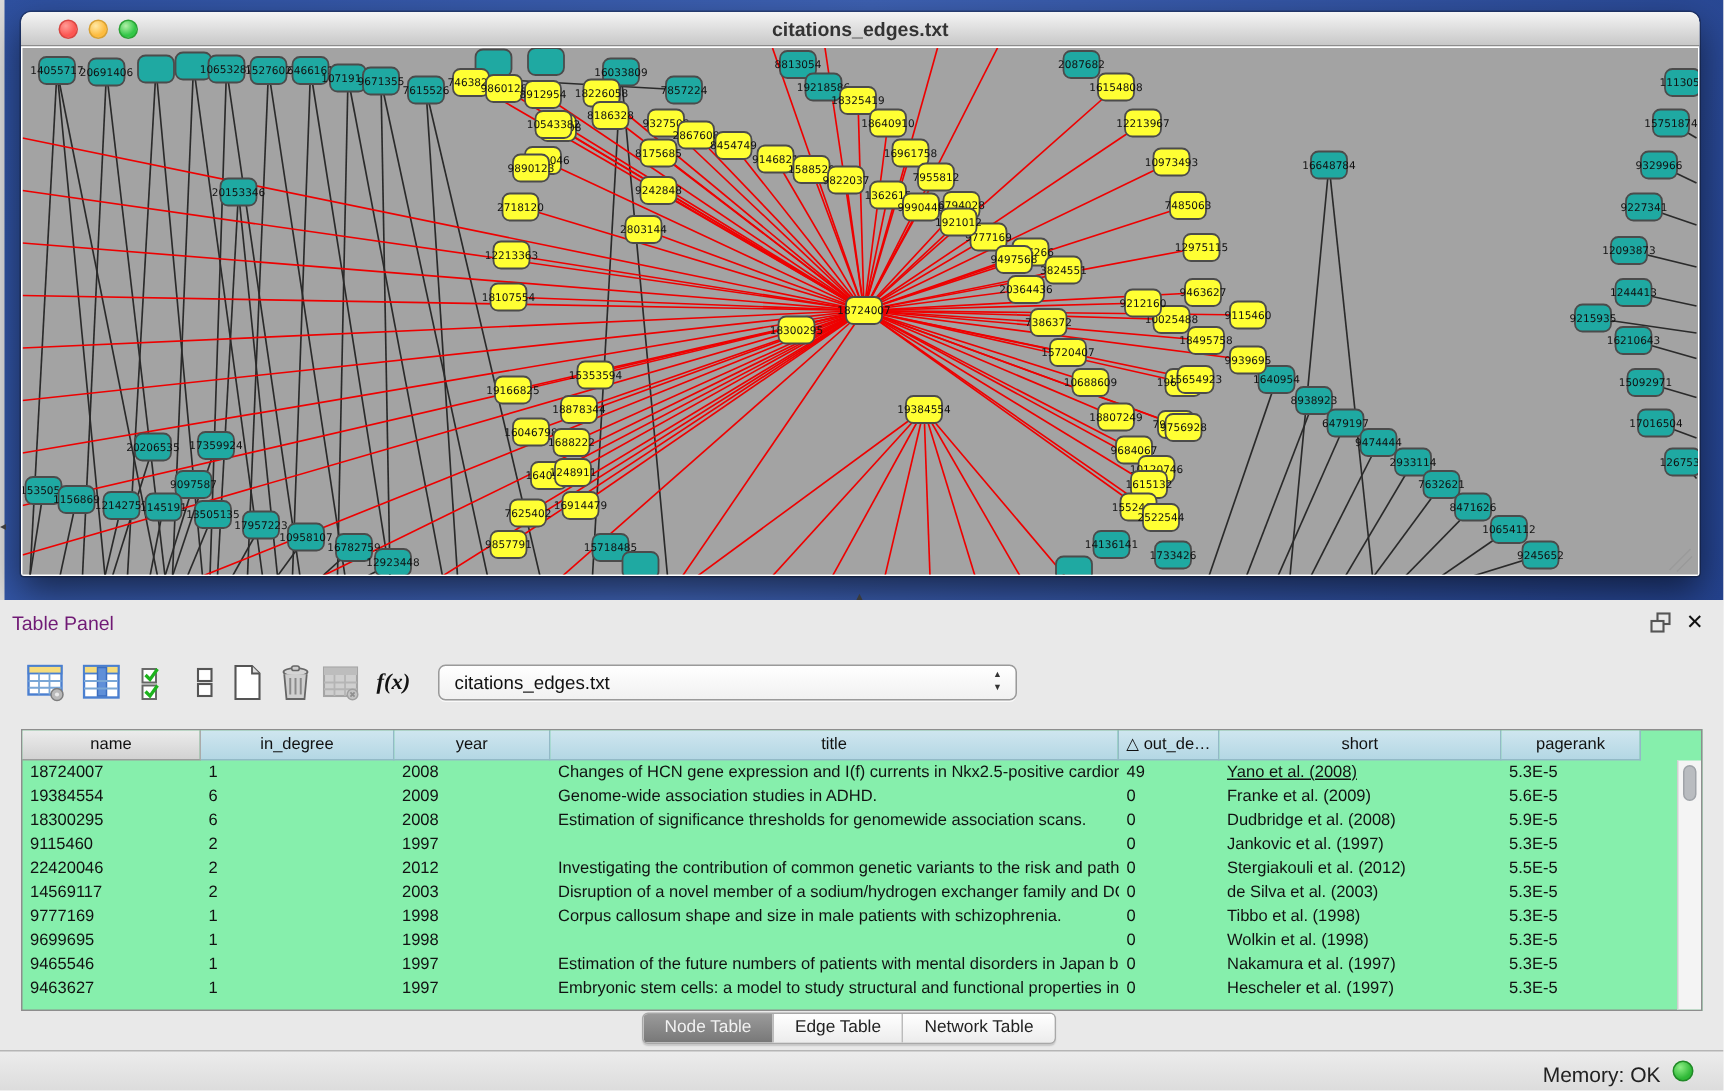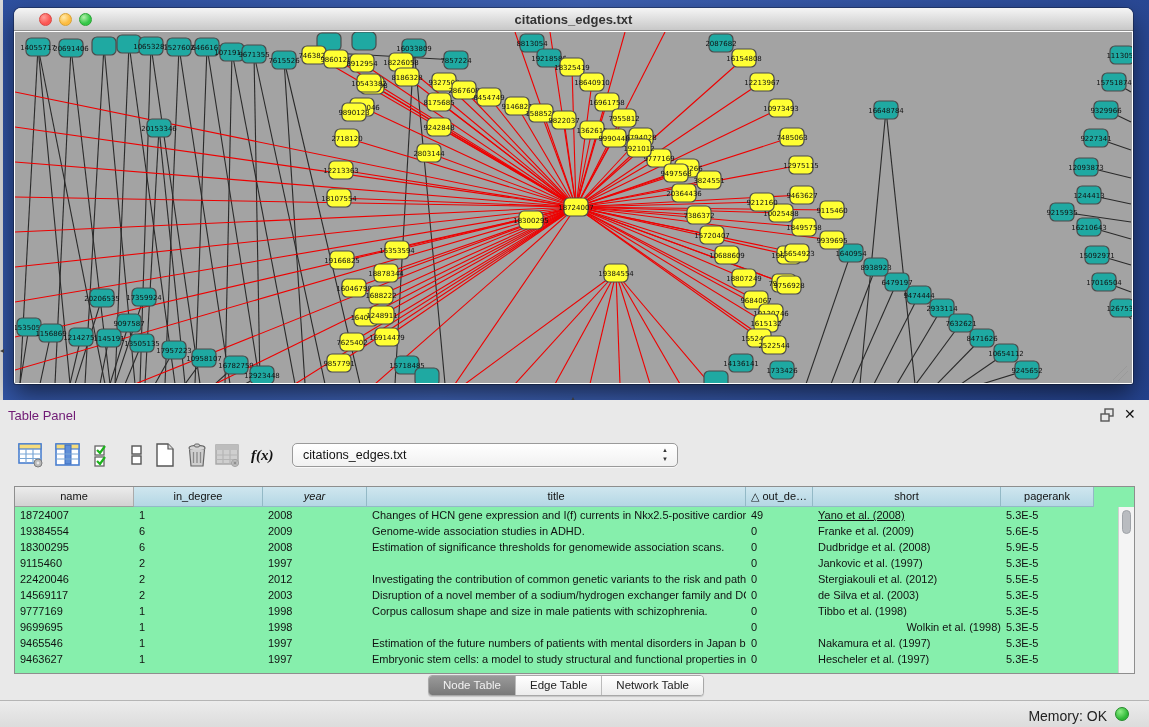--- a/index.html
+++ b/index.html
@@ -812,21 +812,21 @@
     <div class="abs combo">
       <div class="abs combo-text">citations_edges.txt</div>
       <div class="abs combo-step">▲<br>▼</div>
     </div>
   </div>
 
   <div class="abs grid-box">
     <div id="grid-header">
         <div class="abs th gray" style="left: 0px; width: 119px;">name</div>
         <div class="abs th" style="left: 119px; width: 129px;">in_degree</div>
-        <div class="abs th" style="left: 248px; width: 104px; font-style: italic;">year</div>
+        <div class="abs th" style="left: 248px; width: 104px;">year</div>
         <div class="abs th" style="left: 352px; width: 379px;">title</div>
         <div class="abs th" style="left: 731px; width: 67px;">△ out_de…</div>
         <div class="abs th" style="left: 798px; width: 188px;">short</div>
         <div class="abs th" style="left: 986px; width: 93px;">pagerank</div>
       </div>
     <div id="grid-rows">
         <div class="abs tr" style="top: 20px;">
           <div class="td" style="left: 0px; width: 119px;">18724007</div>
           <div class="td" style="left: 119px; width: 129px;">1</div>
           <div class="td" style="left: 248px; width: 104px;">2008</div>
@@ -886,21 +886,21 @@
           <div class="td" style="left: 352px; width: 379px;">Corpus callosum shape and size in male patients with schizophrenia.</div>
           <div class="td" style="left: 731px; width: 67px;">0</div>
           <div class="td" style="left: 798px; width: 188px;">Tibbo et al. (1998)</div>
           <div class="td" style="left: 986px; width: 93px;">5.3E-5</div>
         </div>
         <div class="abs tr" style="top: 132px;">
           <div class="td" style="left: 0px; width: 119px;">9699695</div>
           <div class="td" style="left: 119px; width: 129px;">1</div>
           <div class="td" style="left: 248px; width: 104px;">1998</div>
           <div class="td" style="left: 731px; width: 67px;">0</div>
-          <div class="td" style="left: 798px; width: 188px; text-align: right;">Wolkin et al. (1998)</div>
+          <div class="td" style="left: 798px; width: 188px;">Wolkin et al. (1998)</div>
           <div class="td" style="left: 986px; width: 93px;">5.3E-5</div>
         </div>
         <div class="abs tr" style="top: 148px;">
           <div class="td" style="left: 0px; width: 119px;">9465546</div>
           <div class="td" style="left: 119px; width: 129px;">1</div>
           <div class="td" style="left: 248px; width: 104px;">1997</div>
           <div class="td" style="left: 352px; width: 379px;">Estimation of the future numbers of patients with mental disorders in Japan base…</div>
           <div class="td" style="left: 731px; width: 67px;">0</div>
           <div class="td" style="left: 798px; width: 188px;">Nakamura et al. (1997)</div>
           <div class="td" style="left: 986px; width: 93px;">5.3E-5</div>

